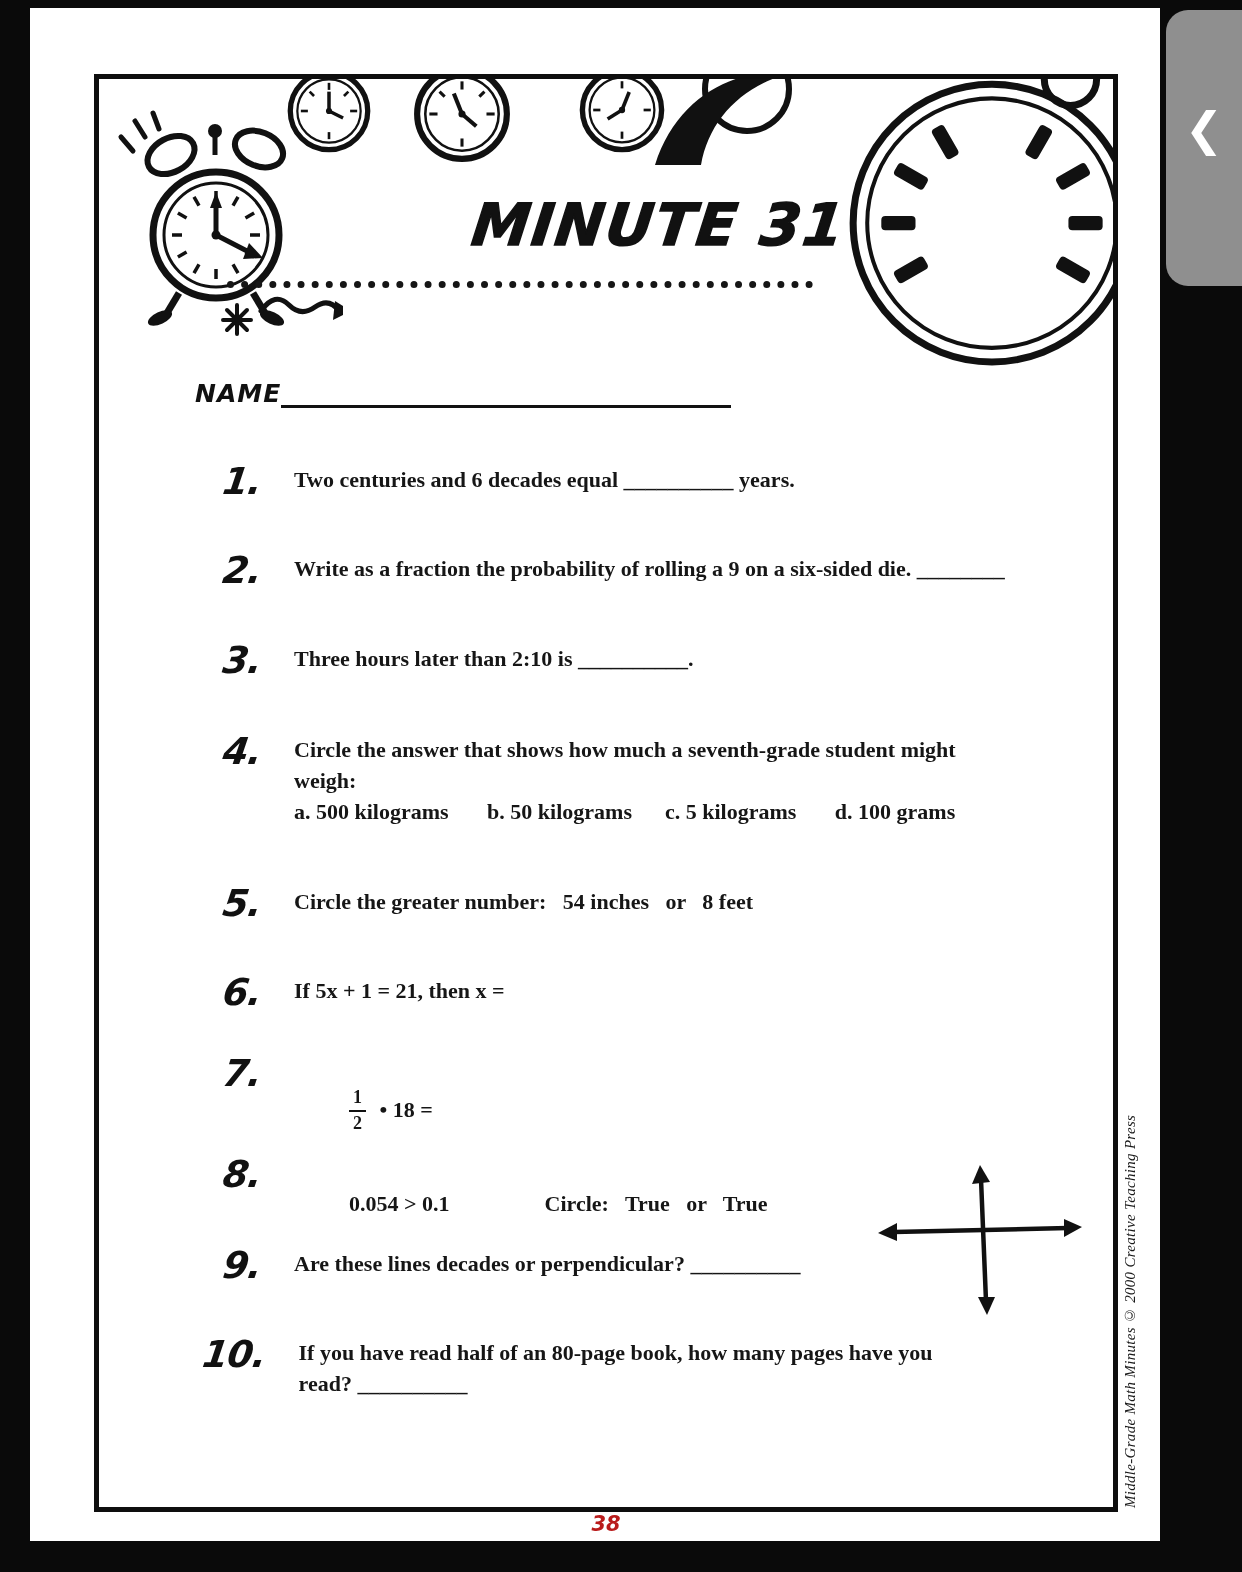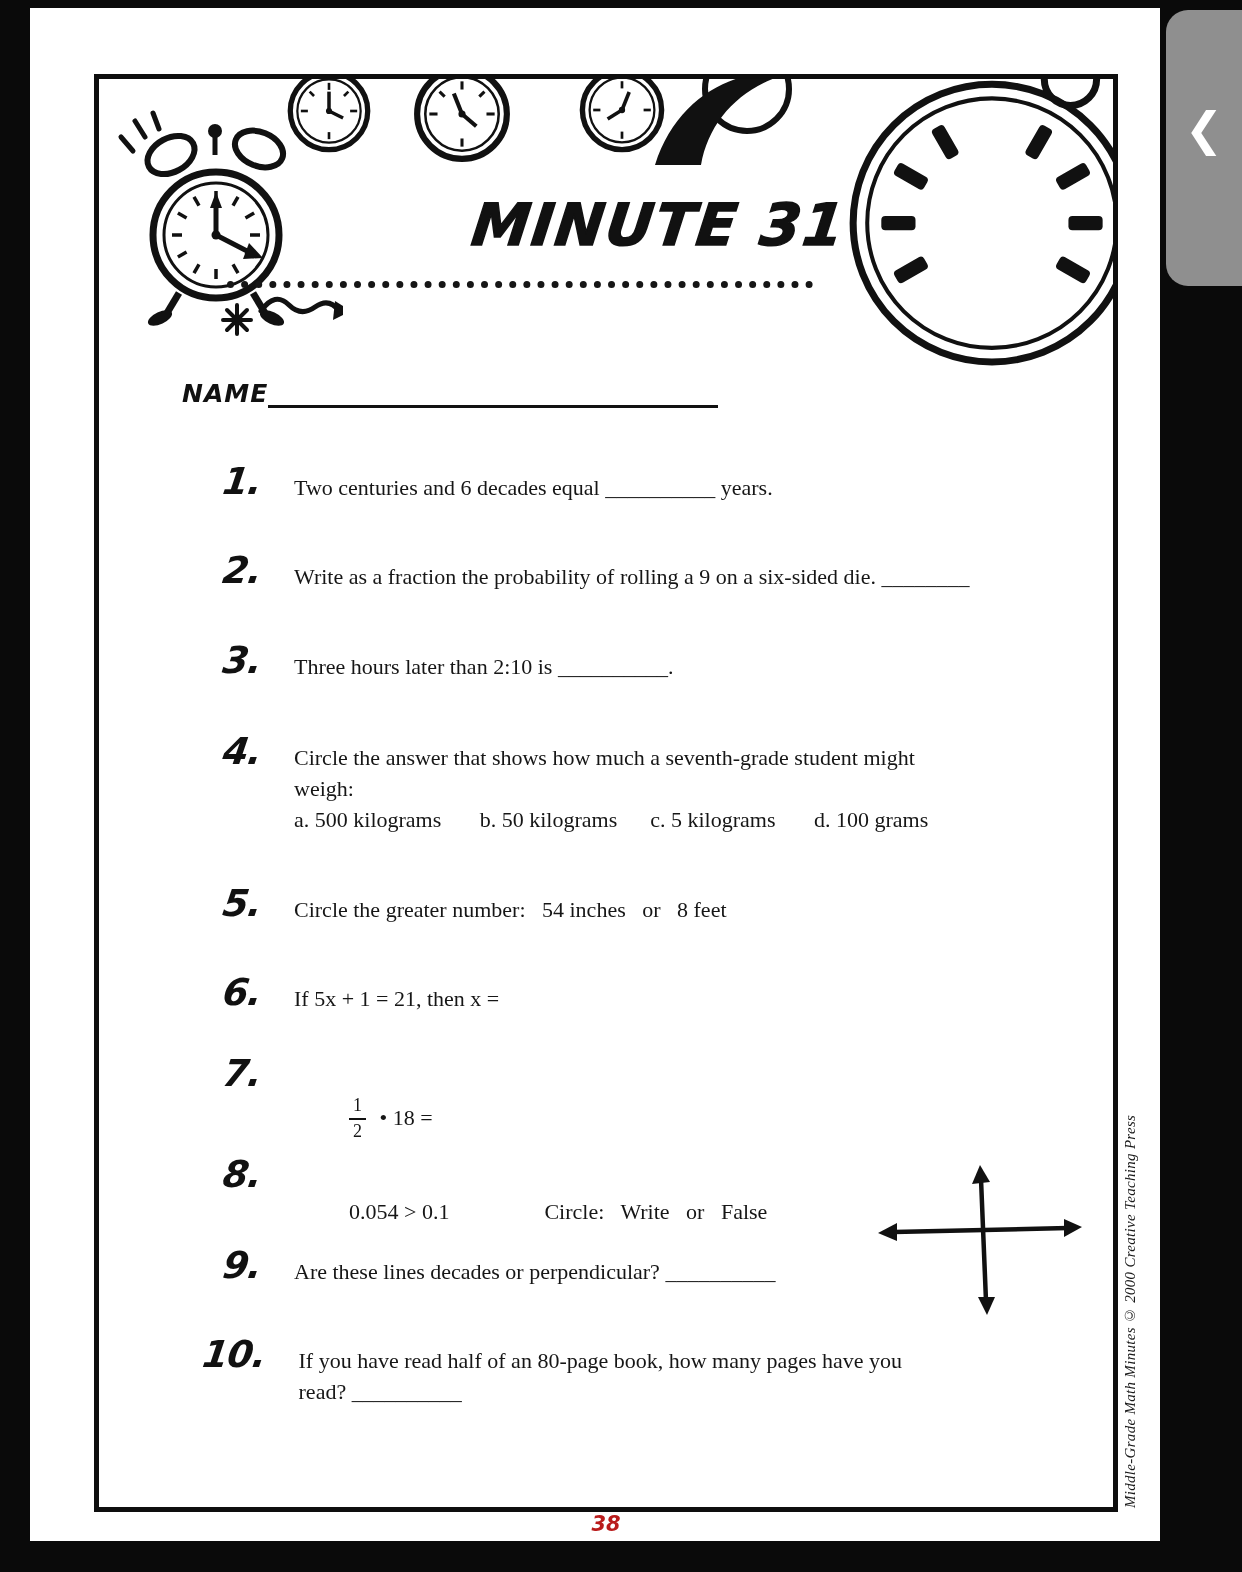--- a/index.html
+++ b/index.html
@@ -20,31 +20,31 @@
   .swooshw { left:548px; top:-18px; width:150px; height:112px; }
   .bigclk  { left:742px; top:-42px; width:312px; height:332px; }
 
   .title-row { position:absolute; left:280px; top:112px; width:560px; text-align:center; }
   .title { font-family:"DejaVu Sans", sans-serif; font-weight:bold; font-style:italic;
            font-size:58px; letter-spacing:2px; color:#111; transform:skewX(-7deg);
            -webkit-text-stroke:1.5px #111; white-space:nowrap; }
   .dotted { position:absolute; left:128px; top:202px; width:586px; height:0;
             border-bottom:7px dotted #161616; }
 
-  .name-row { position:absolute; left:83px; top:300px; display:flex; align-items:flex-end; }
+  .name-row { position:absolute; left:96px; top:300px; display:flex; align-items:flex-end; }
   .name-label { font-family:"DejaVu Sans", sans-serif; font-weight:bold; font-style:italic;
                 font-size:25px; color:#111; letter-spacing:1px; }
   .name-line { width:450px; height:28px; border-bottom:3px solid #111; }
 
   .q { position:absolute; left:104px; width:910px; display:flex; align-items:flex-start; gap:33px; }
   .qnum { flex:0 0 58px; text-align:right; font-family:"DejaVu Sans", sans-serif;
           font-weight:bold; font-style:italic; font-size:37px; line-height:1; color:#111;
           transform:skewX(-8deg); letter-spacing:-1px; }
-  .qtext { margin-top:10px; width:812px; font-size:22px; line-height:1.4; color:#161616;
-           white-space:pre-wrap; }
+  .qtext { margin-top:2px; width:812px; font-size:22px; line-height:1.4; color:#161616;
+           white-space:pre-wrap;font-weight:bold; }
   .gap-lg { margin-left:95px; white-space:pre; }
   .frac { display:inline-block; text-align:center; font-size:18px; line-height:1.1;
           vertical-align:middle; margin-right:8px; }
   .ftop { display:block; border-bottom:2px solid #111; padding:0 4px 2px; }
   .fbot { display:block; padding-top:2px; }
   .mathline { vertical-align:middle; }
 
   .perpfig { left:779px; top:1086px; width:204px; height:150px; }
 
   .credit { position:absolute; left:1092px; top:1095px; height:405px; width:26px;
@@ -221,21 +221,21 @@
       </div>
       <div class="q" style="top:976px">
         <span class="qnum">7.</span>
         <span class="qtext">
           <span class="frac"><span class="ftop">1</span><span class="fbot">2</span></span><span class="mathline"> • 18 =</span>
         </span>
       </div>
       <div class="q" style="top:1077px">
         <span class="qnum">8.</span>
         <span class="qtext">
-          <span>0.054 &gt; 0.1</span><span class="gap-lg">Circle:   Write   or   False</span>
+          <span>0.054 &gt; 0.1</span><span class="gap-lg">Circle:   True   or   True</span>
         </span>
       </div>
       <div class="q" style="top:1168px">
         <span class="qnum">9.</span>
         <span class="qtext">Are these lines decades or perpendicular? __________</span>
       </div>
       <div class="q" style="top:1257px">
         <span class="qnum">10.</span>
         <span class="qtext">If you have read half of an 80-page book, how many pages have you
 read? __________</span>

